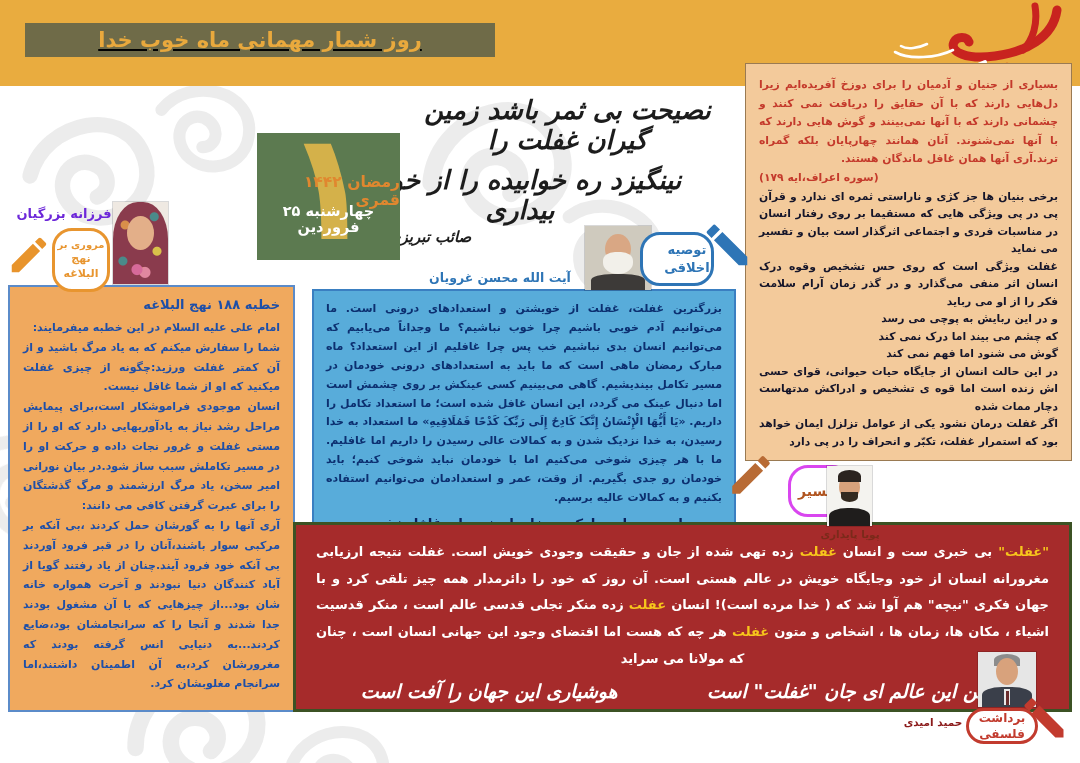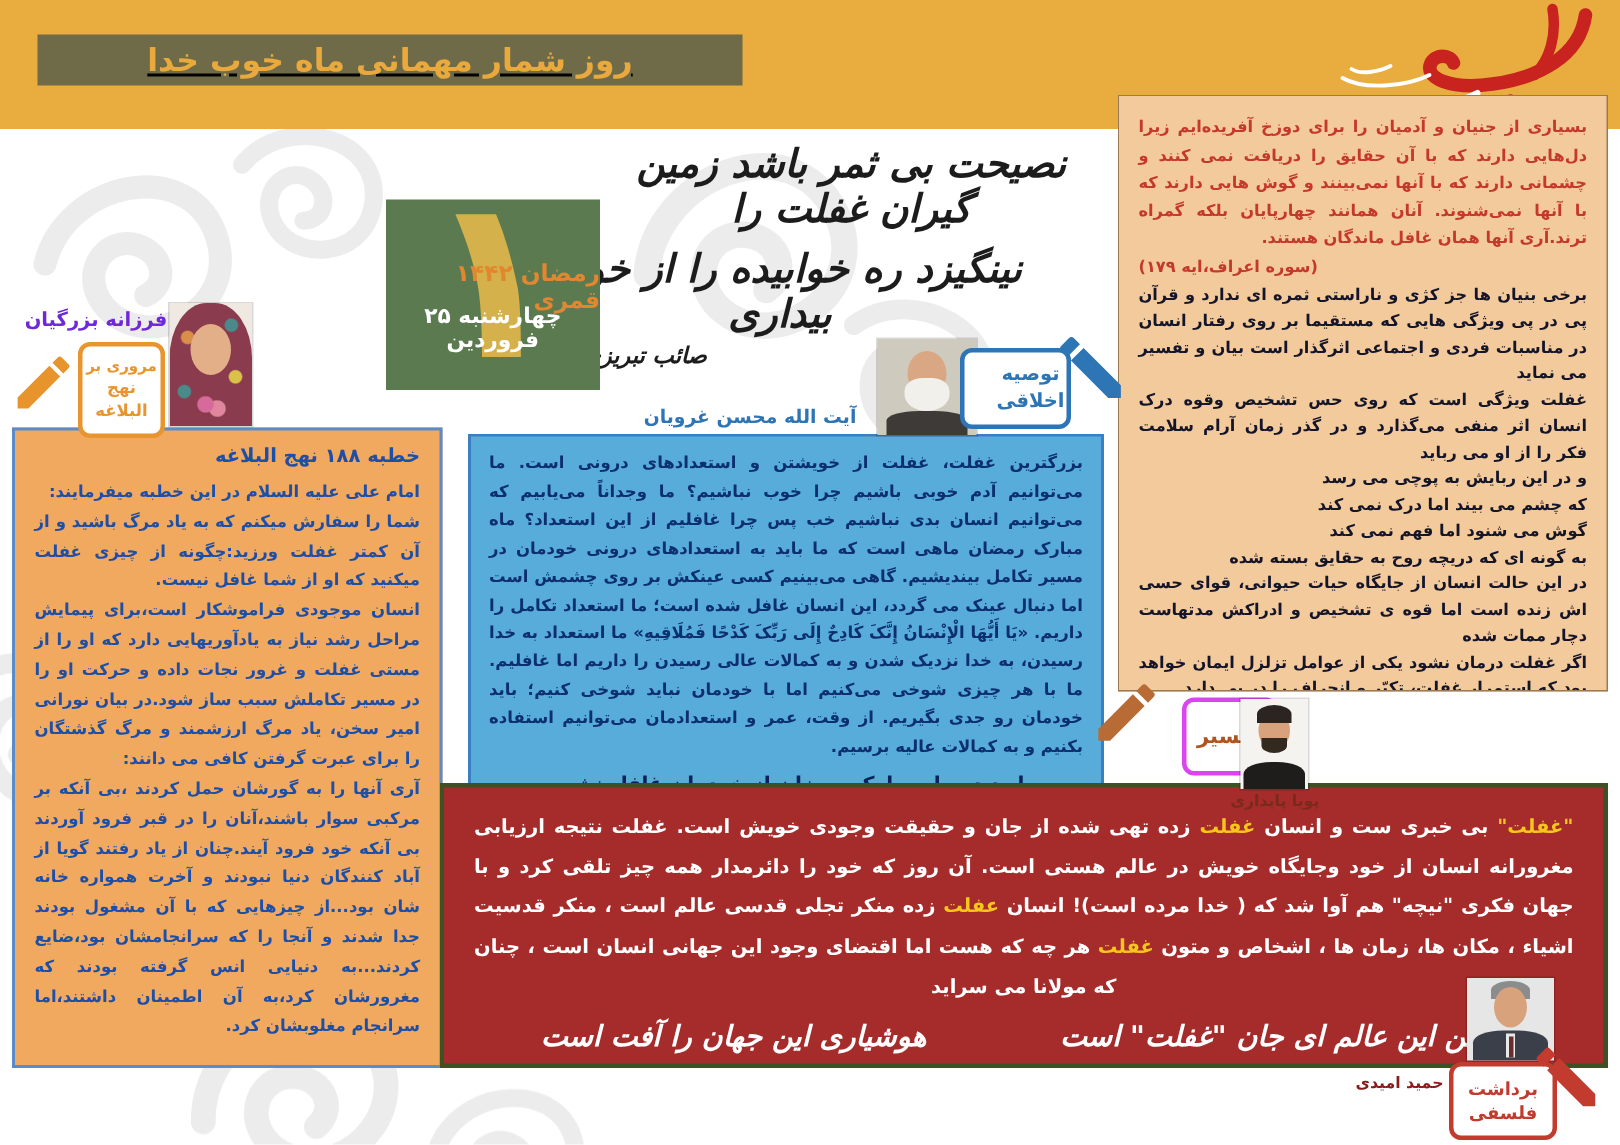--- a/index.html
+++ b/index.html
@@ -20,21 +20,21 @@
   .poem-line { position:absolute; z-index:2; font-style:italic; font-size:26px; color:#1c1c1c; text-align:center; }
   .poem-poet { position:absolute; z-index:2; font-style:italic; font-size:15px; color:#1c1c1c; text-align:center; }
 
   
   .date-box { position:absolute; left:257px; top:133px; width:143px; height:127px; background:#5C7A50; z-index:2; overflow:hidden; }
   .date-num { position:absolute; left:0; top:-28px; width:100%; text-align:center; font-size:150px; color:#D4B14A; z-index:1; line-height:1.1; }
   .date-hijri { position:absolute; left:0; top:40px; width:100%; text-align:right; color:#E0872F; font-size:15.5px; z-index:2; }
   .date-solar { position:absolute; left:0; top:70px; width:100%; text-align:center; color:#ffffff; font-size:14.5px; z-index:2; }
 
   
-  .label-box { position:absolute; background:#fff; border-radius:8px; display:flex; flex-direction:column; align-items:center; justify-content:center; z-index:3; text-align:center; line-height:1.35; }
+  .label-box { position:absolute; background:#fff; border-radius:20px; display:flex; flex-direction:column; align-items:center; justify-content:center; z-index:3; text-align:center; line-height:1.35; }
   .pencil { position:absolute; z-index:4; }
   .pencil svg { display:block; }
   .mirror { transform:scaleX(-1); }
 
   
   .photo { position:absolute; z-index:3; overflow:hidden; box-shadow:0 0 0 1px rgba(0,0,0,.15); }
   .ph-face { position:absolute; background:#e3af89; border-radius:50%; }
   .ph-body { position:absolute; }
 
   .caption { position:absolute; z-index:3; text-align:center; }
@@ -166,21 +166,20 @@
   </div>
 
   <div class="tafsir-block">
     <p class="quran">بسیاری از جنیان و آدمیان را برای دوزخ آفریده‌ایم زیرا دل‌هایی دارند که با آن حقایق را دریافت نمی کنند و چشمانی دارند که با آنها نمی‌بینند و گوش هایی دارند که با آنها نمی‌شنوند. آنان همانند چهارپایان بلکه گمراه ترند.آری آنها همان غافل ماندگان هستند.</p>
     <p class="src">(سوره اعراف،ایه ۱۷۹)</p>
     <p class="body">برخی بنیان ها جز کژی و ناراستی ثمره ای ندارد و قرآن پی در پی ویژگی هایی که مستقیما بر روی رفتار انسان در مناسبات فردی و اجتماعی اثرگذار است بیان و تفسیر می نماید</p>
     <p class="body">غفلت ویژگی است که روی حس تشخیص وقوه درک انسان اثر منفی می‌گذارد و در گذر زمان آرام سلامت فکر را از او می رباید</p>
     <p class="body">و در این ربایش به پوچی می رسد</p>
     <p class="body">که چشم می بیند اما درک نمی کند</p>
     <p class="body">گوش می شنود اما فهم نمی کند</p>
-    <p class="body">به گونه ای که دریچه روح  به حقایق بسته شده</p>
     <p class="body">در این حالت  انسان از جایگاه حیات حیوانی، قوای حسی اش زنده است اما قوه ی تشخیص و ادراکش مدتهاست دچار ممات شده</p>
     <p class="body">اگر غفلت درمان نشود یکی از عوامل تزلزل ایمان خواهد بود که استمرار غفلت، تکبّر و انحراف را در پی دارد</p>
   </div>
 
   <div class="label-box" style="left:788px; top:465px; width:64px; height:52px; border:3px solid #d946ef; color:#B0541F; font-size:14px;">
     <span>تفسیر</span>
   </div>
   <div class="pencil" style="left:726px; top:450px; color:#B86B35;">
     <svg width="50" height="50" viewBox="0 0 24 24" fill="currentColor">
         <path d="M3 17.25V21h3.75L17.8 9.94l-3.75-3.75L3 17.25zM20.7 7.04a1 1 0 0 0 0-1.41l-2.34-2.34a1 1 0 0 0-1.41 0l-1.83 1.83 3.75 3.75 1.83-1.83z"></path>
@@ -203,21 +202,21 @@
   </div>
 
   <div class="photo" style="left:978px; top:652px; width:58px; height:55px; background:#e6e6e6; z-index:3;">
     <div style="position:absolute; left:16px; top:2px; width:26px; height:12px; background:#8c8c8c; border-radius:50% 50% 0 0;"></div>
     <div class="ph-face" style="left:18px; top:6px; width:22px; height:27px; background:#d8a27c;"></div>
     <div class="ph-body" style="left:4px; bottom:0; width:50px; height:20px; background:#3a3f4a; border-radius:40% 40% 0 0;"></div>
     <div style="position:absolute; left:26px; bottom:2px; width:6px; height:16px; background:#e9e9e9;"></div>
     <div style="position:absolute; left:28px; bottom:2px; width:3px; height:14px; background:#6a2d2d;"></div>
   </div>
   <div class="caption small-name" style="left:895px; top:716px; width:76px; color:#8B1A1A;">حمید امیدی</div>
-  <div class="label-box" style="left:966px; top:708px; width:72px; height:52px; border:3px solid #C23B2E; color:#C23B2E; font-size:12px;">
+  <div class="label-box" style="left:966px; top:708px; width:72px; height:36px; border:3px solid #C23B2E; color:#C23B2E; font-size:12px;">
     <span>برداشت</span>
     <span>فلسفی</span>
   </div>
   <div class="pencil mirror" style="left:1018px; top:692px; color:#C23B2E;">
     <svg width="52" height="52" viewBox="0 0 24 24" fill="currentColor">
         <path d="M3 17.25V21h3.75L17.8 9.94l-3.75-3.75L3 17.25zM20.7 7.04a1 1 0 0 0 0-1.41l-2.34-2.34a1 1 0 0 0-1.41 0l-1.83 1.83 3.75 3.75 1.83-1.83z"></path>
       </svg>
   </div>
 
 </div>

